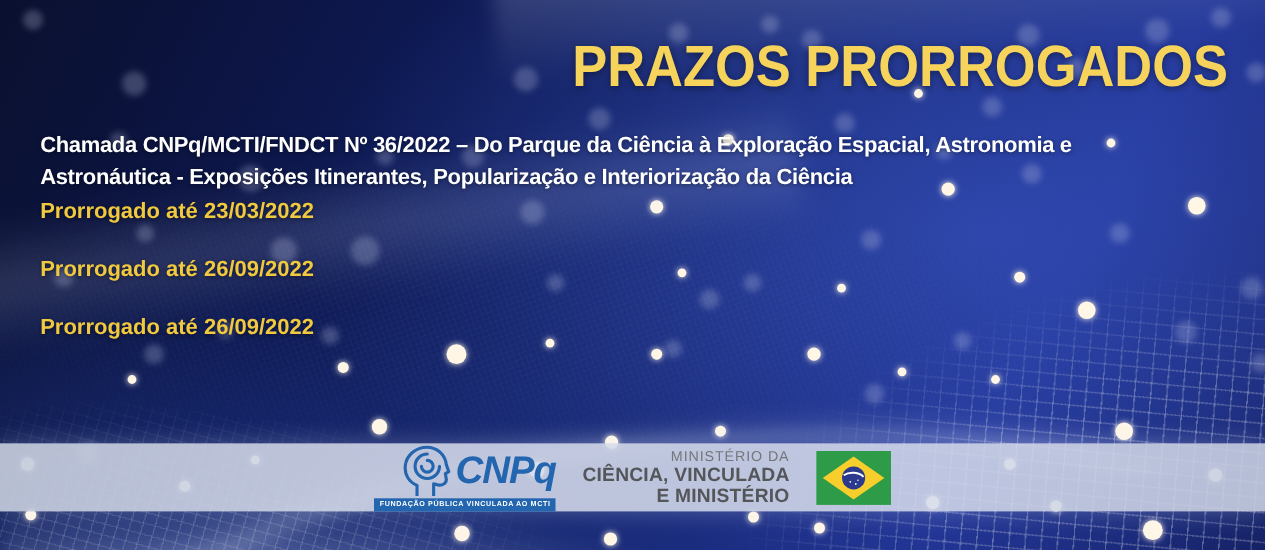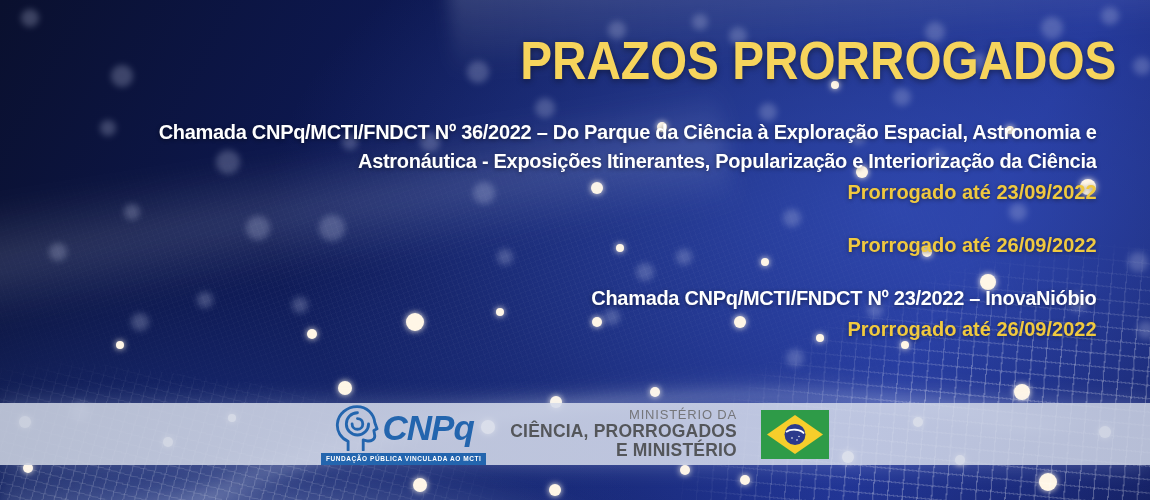--- a/index.html
+++ b/index.html
@@ -44,33 +44,33 @@
     background:
       repeating-linear-gradient(70deg, rgba(255,255,255,.14) 0 1px, transparent 1px 5px),
       repeating-linear-gradient(-20deg, rgba(255,255,255,.10) 0 1px, transparent 1px 5px);
     opacity:.18;
     -webkit-mask-image:radial-gradient(ellipse 70% 70% at 40% 60%, #000 25%, transparent 80%);
     mask-image:radial-gradient(ellipse 70% 70% at 40% 60%, #000 25%, transparent 80%);}
   
   .title{position:absolute; top:30px; left:0; width:100%; text-align:right; margin:0;}
   .title span{display:inline-block; transform:scaleX(.9); font-size:53px; font-weight:800;
     letter-spacing:0; color:#f6d45c; text-shadow:0 2px 7px rgba(0,0,0,.4);}
-  .announcements{position:absolute; top:118px; left:28px; right:45px; text-align:right; color:#fff;}
+  .announcements{position:absolute; top:118px; left:28px; right:45px; text-align:left; color:#fff;}
   .announce-block{max-width:1060px; margin:0 auto 24px;}
   .chamada{margin:0; font-size:20px; font-weight:bold; line-height:1.45; letter-spacing:-.3px;
     text-shadow:0 1px 4px rgba(0,0,0,.45);}
   .chamada.oneline{white-space:nowrap;}
   .deadline{margin:2px 0 0; font-size:20px; font-weight:bold; line-height:1.45; color:#f0c93f;
     text-shadow:0 1px 4px rgba(0,0,0,.45);}
   
   .footer-band{position:absolute; left:0; top:403px; width:100%; height:62px;
     background:linear-gradient(90deg, rgba(196,203,220,.92), rgba(212,218,234,.88) 30%, rgba(215,221,237,.86) 70%, rgba(199,206,225,.9));
     box-shadow:0 0 22px rgba(230,238,255,.25);
     display:flex; align-items:center; justify-content:center; gap:24px;}
-  .cnpq{display:flex; flex-direction:column; align-items:center;}
+  .cnpq{display:flex; flex-direction:column; align-items:flex-end;}
   .cnpq-row{display:flex; align-items:center; gap:3px;}
   .cnpq-word{font-size:35px; font-weight:bold; font-style:italic; color:#2365ae; letter-spacing:-1px; line-height:1;}
   .cnpq-bar{margin-top:2px; background:#2365ae; color:#fff; font-size:6.5px; font-weight:bold;
     letter-spacing:.55px; padding:2px 5px; white-space:nowrap; line-height:1.2;}
   .ministry{text-align:right; line-height:1.1;}
   .m1{font-size:13px; color:#75767a; letter-spacing:.8px;}
   .m2,.m3{font-size:17.5px; font-weight:bold; color:#54565a; letter-spacing:.2px;}
 </style>
 </head>
 <body>
@@ -181,48 +181,47 @@
     </svg>
   </div>
 
   <h1 class="title">
     <span>PRAZOS PRORROGADOS</span>
   </h1>
 
   <div class="announcements">
     <div class="announce-block">
       <p class="chamada">Chamada CNPq/MCTI/FNDCT Nº 36/2022 – Do Parque da Ciência à Exploração Espacial, Astronomia e Astronáutica - Exposições Itinerantes, Popularização e Interiorização da Ciência</p>
-      <p class="deadline">Prorrogado até 23/09/2022</p>
+      <p class="deadline">Prorrogado até 23/03/2022</p>
     </div>
     <div class="announce-block">
       <p class="deadline">Prorrogado até 26/09/2022</p>
     </div>
     <div class="announce-block">
-      <p class="chamada">Chamada CNPq/MCTI/FNDCT Nº 23/2022 – InovaNióbio</p>
       <p class="deadline">Prorrogado até 26/09/2022</p>
     </div>
   </div>
 
   <div class="footer-band">
     <div class="cnpq">
       <div class="cnpq-row">
         <svg width="46" height="48" viewBox="0 0 50 54">
           <g fill="none" stroke="#2365ae" stroke-width="3.2" stroke-linecap="round" stroke-linejoin="round">
             <path d="M15 53 V43 C7 40 2 32 3 23 C4 12 14 4 25 4 C36 4 44 12 45 22 L47.5 29 L44 31 L45 37 C45 41 41 43.5 36 42.5 L32 41.5 V53"></path>
             <path d="M25.5 11 a12.5 12.5 0 1 0 12.5 12.5"></path>
             <path d="M25.5 17.5 a6 6 0 1 1 -6 6"></path>
           </g>
         </svg>
         <span class="cnpq-word">CNPq</span>
       </div>
       <div class="cnpq-bar">FUNDAÇÃO PÚBLICA VINCULADA AO MCTI</div>
     </div>
     <div class="ministry">
       <div class="m1">MINISTÉRIO DA</div>
-      <div class="m2">CIÊNCIA, PRORROGADOS</div>
+      <div class="m2">CIÊNCIA, VINCULADA</div>
       <div class="m3">E MINISTÉRIO</div>
     </div>
     <svg width="68" height="49" viewBox="0 0 68 49">
       <rect width="68" height="49" fill="#2e9b48"></rect>
       <polygon points="34,5 62,24.5 34,44 6,24.5" fill="#f7ce2b"></polygon>
       <circle cx="34" cy="24.5" r="10.5" fill="#2b3a8c"></circle>
       <path d="M25 22 C30 18.5 39.5 19 43 23.5" stroke="#ffffff" stroke-width="1.8" fill="none"></path>
       <circle cx="31" cy="28" r="0.8" fill="#fff"></circle>
         <circle cx="36" cy="30" r="0.8" fill="#fff"></circle>
       <circle cx="38" cy="26.5" r="0.7" fill="#fff"></circle>

